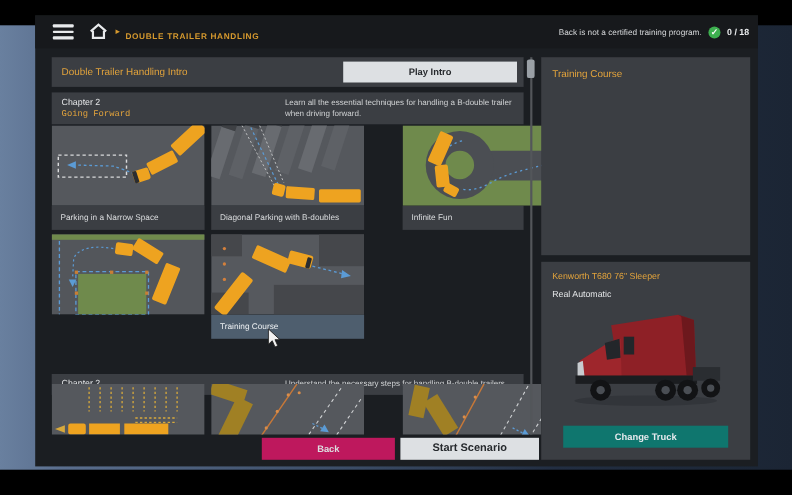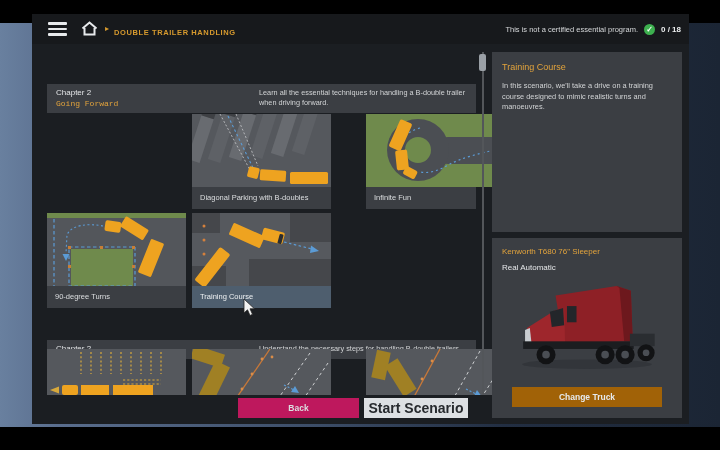--- a/index.html
+++ b/index.html
@@ -52,33 +52,33 @@
   .row3clip { position:absolute; left:0; top:335px; width:460px; height:46px; overflow:hidden; }
   .row3clip .tile { top:0; }
 
   
   .sb-track { position:absolute; left:450px; top:38px; width:2px; height:343px; background:#53565a; }
   .sb-thumb { position:absolute; left:447px; top:40px; width:7px; height:17px; background:#9aa0a6;
     border-radius:2px; cursor:pointer; }
 
   
   .back-btn { position:absolute; left:206px; top:384px; width:121px; height:20px; font-size:8.5px; line-height:20px; }
-  .start-btn { position:absolute; left:332px; top:384px; width:104px; height:20px; font-size:14px; line-height:20px; }
+  .start-btn { position:absolute; left:332px; top:384px; width:126px; height:20px; font-size:10px; line-height:20px; }
 
   
   .card { position:absolute; left:460px; width:190px; background:#3b3e43; }
   .infocard { top:38px; height:180px; padding:10px; }
   .info-title { font-size:9px; color:#e2a33c; }
   .info-desc { margin-top:9px; font-size:7.4px; line-height:1.45; color:#d2d4d6; }
   .truckcard { top:224px; height:180px; padding:9px 10px; }
   .truck-name { font-size:8px; color:#e2a33c; }
   .truck-trans { margin-top:7px; font-size:8px; color:#e4e6e8; }
   .truck-img { display:block; margin:6px auto 0; }
   .change-btn { position:absolute; left:20px; bottom:11px; width:150px; height:20px;
-    background:#a16207; color:#e6eaee; font-size:8.5px; line-height:20px; font-weight:bold;
+    background:#0f766e; color:#e6eaee; font-size:8.5px; line-height:20px; font-weight:bold;
     text-align:center; cursor:pointer; }
 
   .cursor { position:absolute; left:243px; top:298px; z-index:50; pointer-events:none; }
 </style>
 </head>
 <body>
 
 <div class="stage">
   <div class="backdrop"></div>
 
@@ -90,33 +90,52 @@
           <span></span>
           <span></span>
         </div>
       <svg class="home" width="17" height="15" viewBox="0 0 17 15">
         <path d="M1.5,7.5 L8.5,1.5 L15.5,7.5" fill="none" stroke="#e8eaec" stroke-width="2"></path>
         <path d="M3.5,7 V13.5 H13.5 V7" fill="none" stroke="#e8eaec" stroke-width="2"></path>
       </svg>
       <span class="crumb-sep">▸</span>
       <span class="crumb">DOUBLE TRAILER HANDLING</span>
       <div class="topbar-right">
-        <span class="notice">This is not a certified essential program.</span>
+        <span class="notice">Back is not a certified training program.</span>
         <span class="check">✓</span>
         <span class="progress">0 / 18</span>
       </div>
     </div>
 
+    <div class="row introrow">
+      <span class="intro-title">Double Trailer Handling Intro</span>
+      <button class="btn btn-light play-btn">Play Intro</button>
+    </div>
 
     <div class="row chaprow chap1">
       <span class="chap-num">Chapter 2</span>
       <span class="chap-name">Going Forward</span>
       <div class="chap-desc">Learn all the essential techniques for handling a B-double trailer when driving forward.</div>
     </div>
 
+    <div class="tile r1 c1">
+      <svg viewBox="0 0 139 73">
+        <rect width="139" height="73" fill="#55585d"></rect>
+        <rect x="6" y="27" width="62" height="20" fill="none" stroke="#d9dadc" stroke-width="1.3" stroke-dasharray="3,2.5"></rect>
+        <path d="M80,46 Q66,40 56,37 L22,36" fill="none" stroke="#5b9bd5" stroke-width="1.2" stroke-dasharray="2.5,2.5"></path>
+        <polygon points="14,36 22,32.5 22,39.5" fill="#5b9bd5"></polygon>
+        <g fill="#eea320">
+          <rect x="74" y="40" width="15" height="11" rx="2" transform="rotate(-18 81 45)"></rect>
+          <rect x="87" y="28" width="27" height="12" rx="1.5" transform="rotate(-27 100 34)"></rect>
+          <rect x="108" y="5" width="34" height="13" rx="1.5" transform="rotate(-43 125 12)"></rect>
+        </g>
+        <rect x="74" y="40" width="4" height="11" rx="1" fill="#2b2d30" transform="rotate(-18 81 45)"></rect>
+      </svg>
+      <div class="tile-label">Parking in a Narrow Space</div>
+    </div>
 
     <div class="tile r1 c2">
       <svg viewBox="0 0 139 73">
         <rect width="139" height="73" fill="#55585d"></rect>
         <g>
           <rect x="2" y="2" width="13" height="46" fill="#686b70" transform="rotate(18 8 25)"></rect>
           <rect x="23" y="0" width="13" height="48" fill="#5e6166" transform="rotate(18 29 24)"></rect>
           <rect x="44" y="-2" width="13" height="48" fill="#686b70" transform="rotate(18 50 22)"></rect>
           <rect x="65" y="-4" width="13" height="48" fill="#5e6166" transform="rotate(18 71 20)"></rect>
           <rect x="86" y="-6" width="13" height="48" fill="#686b70" transform="rotate(18 92 18)"></rect>
@@ -173,21 +192,20 @@
           <rect x="97" y="27" width="14" height="36" rx="1.5" transform="rotate(22 104 45)"></rect>
         </g>
         <g fill="#c87f35">
           <rect x="21" y="33" width="3" height="3"></rect>
             <rect x="85" y="33" width="3" height="3"></rect>
           <rect x="53" y="33" width="3" height="3"></rect>
             <rect x="21" y="52" width="3" height="3"></rect>
           <rect x="85" y="52" width="3" height="3"></rect>
         </g>
       </svg>
-      <div class="tile-label">90-degree Turns</div>
     </div>
 
     <div class="tile r2 c2">
       <svg viewBox="0 0 139 73">
         <rect width="139" height="73" fill="#56595e"></rect>
         <g fill="#45474b">
           <rect x="0" y="0" width="28" height="20"></rect>
           <rect x="98" y="0" width="41" height="29"></rect>
           <rect x="57" y="46" width="82" height="27"></rect>
           <rect x="0" y="53" width="34" height="20"></rect>
@@ -290,21 +308,20 @@
     </div>
 
     <div class="sb-track"></div>
     <div class="sb-thumb"></div>
 
     <button class="btn btn-dark back-btn">Back</button>
     <button class="btn btn-light start-btn">Start Scenario</button>
 
     <div class="card infocard">
       <div class="info-title">Training Course</div>
-      <div class="info-desc">In this scenario, we'll take a drive on a training course designed to mimic realistic turns and manoeuvres.</div>
     </div>
 
     <div class="card truckcard">
       <div class="truck-name">Kenworth T680 76" Sleeper</div>
       <div class="truck-trans">Real Automatic</div>
       <svg class="truck-img" width="162" height="100" viewBox="0 0 170 100">
         <ellipse cx="85" cy="88" rx="68" ry="5" fill="#32353a"></ellipse>
         <path d="M52,16 L116,6 L131,11 L133,64 L60,66 Z" fill="#8e2026"></path>
         <path d="M116,6 L131,11 L133,64 L124,64 L119,8 Z" fill="#6d181d"></path>
         <path d="M22,50 L52,31 L61,29 L62,66 L24,68 Z" fill="#9e262c"></path>

